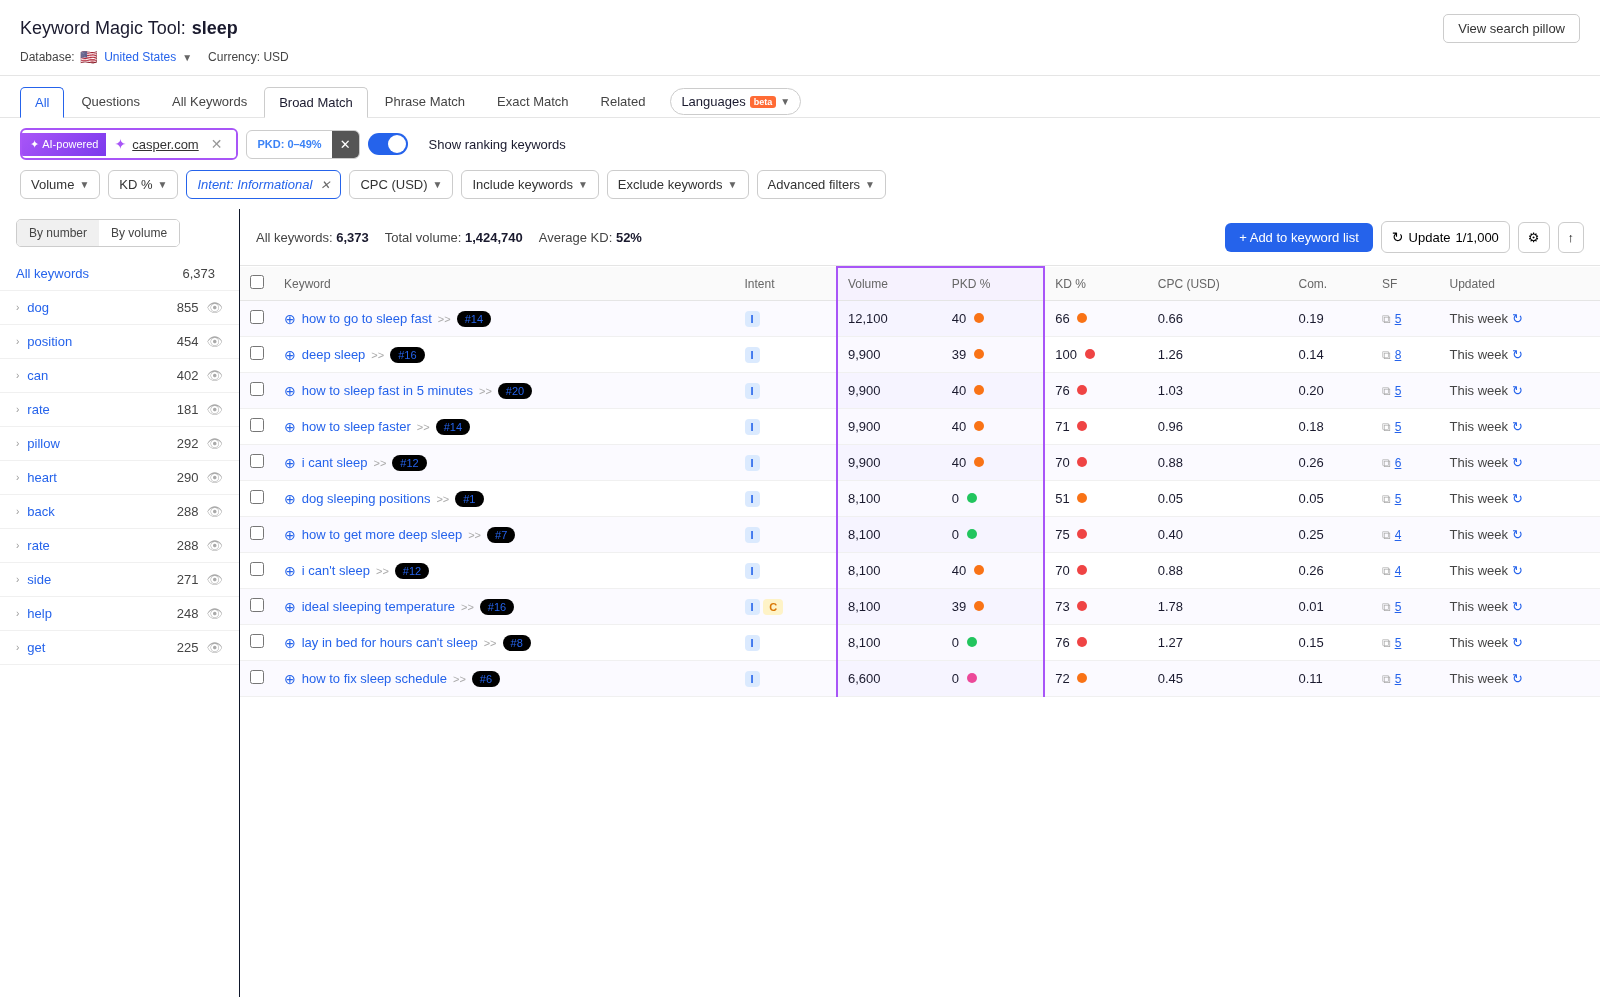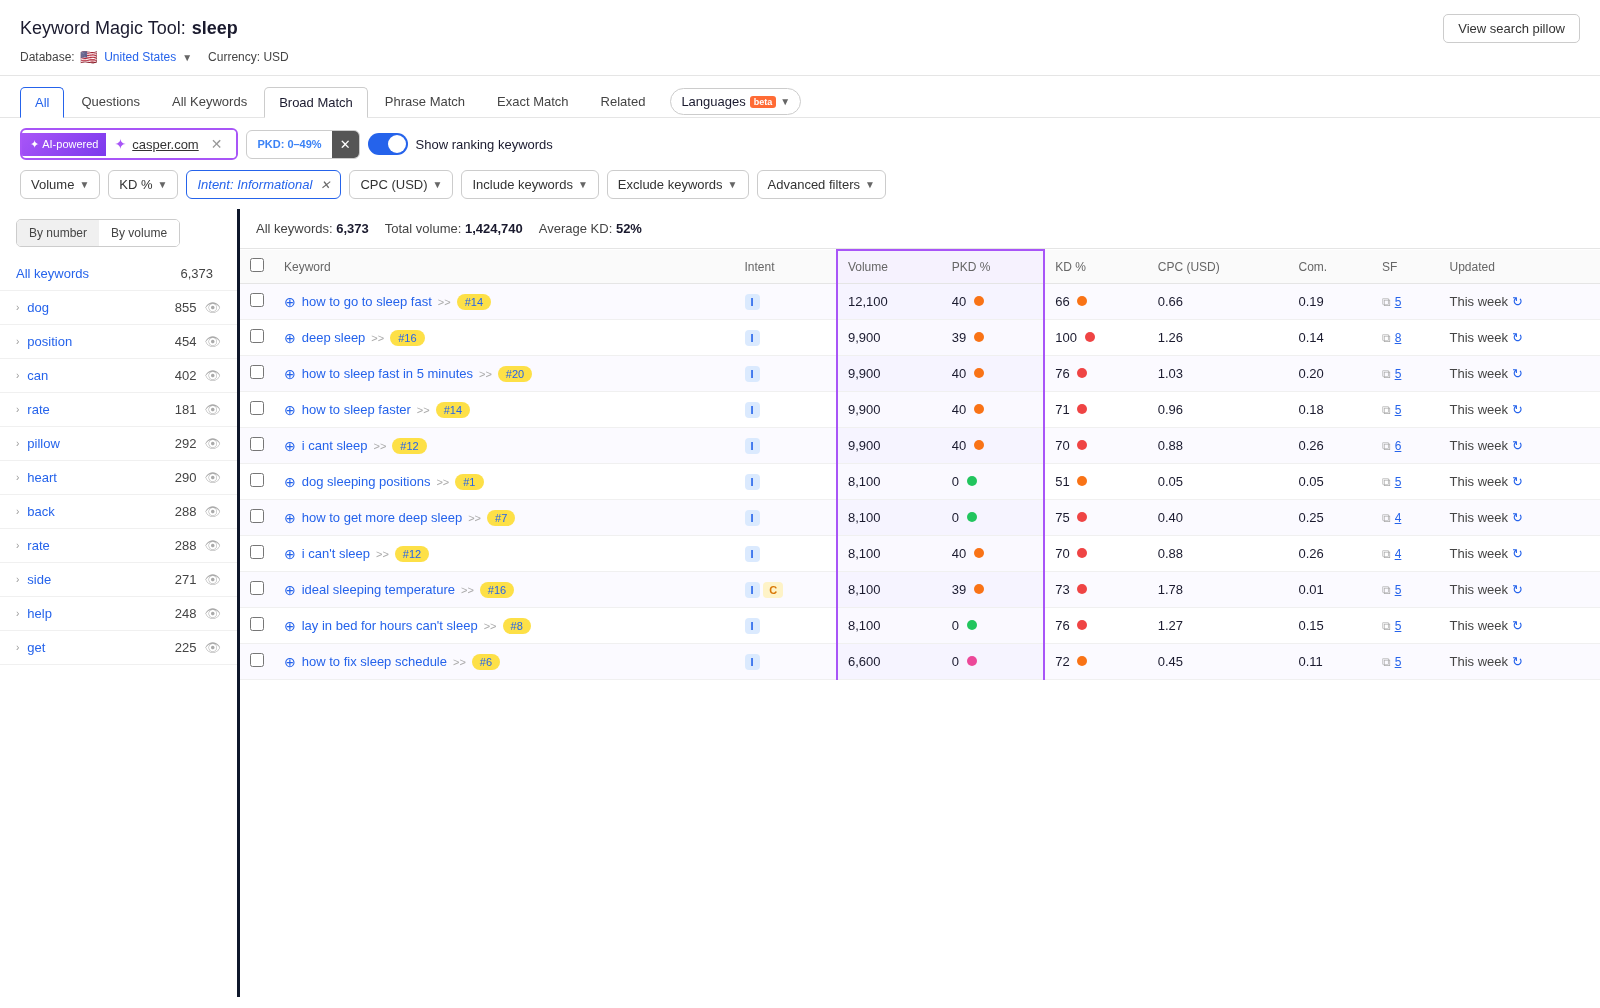--- a/index.html
+++ b/index.html
@@ -25,34 +25,34 @@
     .ai-powered-input { display: flex; align-items: center; border: 2px solid #a855f7; border-radius: 6px; overflow: hidden; }
     .ai-badge { background: linear-gradient(135deg, #a855f7, #7c3aed); color: #fff; font-size: 11px; padding: 5px 8px; white-space: nowrap; display: flex; align-items: center; gap: 3px; }
     .ai-input-inner { display: flex; align-items: center; gap: 6px; padding: 6px 8px; background: #fff; }
     .sparkle { color: #a855f7; font-size: 14px; }
     .clear-btn { background: none; border: none; cursor: pointer; color: #999; padding: 0 6px; font-size: 14px; }
     
     .pkd-filter { display: flex; align-items: center; border: 1px solid #ccc; border-radius: 6px; overflow: hidden; background: #fff; }
     .pkd-label { padding: 6px 10px; font-size: 11px; color: #3b82f6; font-weight: bold; }
     .pkd-clear { background: #555; color: #fff; border: none; cursor: pointer; padding: 6px 8px; font-size: 13px; }
     
-    .toggle-container { display: flex; align-items: center; gap: 8px; }
+    .toggle-container { display: flex; align-items: center; gap: 21px; }
     .toggle { width: 40px; height: 22px; background: #2563eb; border-radius: 11px; position: relative; cursor: pointer; }
     .toggle-thumb { width: 18px; height: 18px; background: #fff; border-radius: 50%; position: absolute; top: 2px; right: 2px; }
     
     .filter-btn { display: flex; align-items: center; gap: 5px; border: 1px solid #ccc; border-radius: 6px; padding: 6px 10px; cursor: pointer; background: #fff; font-size: 13px; color: #333; white-space: nowrap; }
     .filter-btn.active { border-color: #2563eb; color: #2563eb; font-style: italic; }
     .filter-btn .close { color: #666; margin-left: 3px; font-size: 12px; }
     .chevron { font-size: 10px; color: #666; }
     
     .second-filters { padding: 0 20px 10px; display: flex; align-items: center; gap: 8px; flex-wrap: wrap; }
     
     .main-content { display: flex; height: calc(100vh - 220px); min-height: 600px; }
     
-    .sidebar { width: 240px; min-width: 240px; border-right: 3px solid #0f172a; overflow-y: auto; }
+    .sidebar { width: 240px; min-width: 240px; border-right: 1px solid #0f172a; overflow-y: auto; }
     .sidebar-header { padding: 10px 16px; display: flex; justify-content: space-between; align-items: center; }
     .sort-btns { display: flex; gap: 0; border: 1px solid #ccc; border-radius: 5px; overflow: hidden; }
     .sort-btn { padding: 6px 12px; font-size: 12px; cursor: pointer; border: none; background: #fff; color: #444; }
     .sort-btn.active { background: #f0f0f0; font-weight: 500; }
     
     .sidebar-item { display: flex; align-items: center; padding: 9px 16px; cursor: pointer; border-bottom: 1px solid #f0f0f0; }
     .sidebar-chevron { color: #999; font-size: 10px; margin-right: 8px; }
     .sidebar-word { flex: 1; color: #2563eb; font-size: 13px; }
     .sidebar-num { color: #444; font-size: 13px; margin-right: 8px; }
     .eye-icon { color: #aaa; font-size: 13px; }
@@ -69,21 +69,21 @@
     table { width: 100%; border-collapse: collapse; }
     thead th { padding: 8px 10px; text-align: left; font-size: 12px; color: #666; font-weight: 500; border-bottom: 1px solid #e5e5e5; white-space: nowrap; background: #fafafa; position: sticky; top: 0; z-index: 2; }
     thead th.sortable { cursor: pointer; }
     tbody tr { border-bottom: 1px solid #f0f0f0; }
     tbody td { padding: 9px 10px; font-size: 13px; vertical-align: middle; }
     
     .keyword-cell { display: flex; align-items: center; gap: 6px; }
     .kw-plus { color: #2563eb; font-size: 14px; cursor: pointer; }
     .kw-link { color: #2563eb; text-decoration: none; font-size: 13px; }
     .kw-arrow { color: #aaa; font-size: 11px; }
-    .rank-badge { background: #fde047; color: #2563eb; border-radius: 12px; padding: 2px 8px; font-size: 11px; white-space: nowrap; }
+    .rank-badge { background: #000000; color: #2563eb; border-radius: 12px; padding: 2px 8px; font-size: 11px; white-space: nowrap; }
     
     .intent-badge { display: inline-block; background: #dbeafe; color: #2563eb; border-radius: 4px; padding: 2px 6px; font-size: 11px; font-weight: 600; }
     .intent-c { background: #fef3c7; color: #d97706; }
     
     .dot { width: 10px; height: 10px; border-radius: 50%; display: inline-block; margin-left: 4px; }
     .vol-col-header { background: rgba(139, 92, 246, 0.08) !important; border-left: 2px solid #a855f7; border-top: 2px solid #a855f7; }
     .pkd-col-header { background: rgba(139, 92, 246, 0.08) !important; border-right: 2px solid #a855f7; border-top: 2px solid #a855f7; }
     
     .sf-links { display: flex; align-items: center; gap: 4px; }
     .sf-icon { color: #aaa; font-size: 12px; cursor: pointer; }
@@ -282,20 +282,34 @@
         <span class="summary-bold">6,373</span>
       </span>
       <span class="summary-text">
         <span>Total volume:</span>
         <span class="summary-bold">1,424,740</span>
       </span>
       <span class="summary-text">
         <span>Average KD:</span>
         <span class="summary-bold">52%</span>
       </span>
+      <div class="table-actions">
+        <button class="add-btn">+ Add to keyword list</button>
+        <button class="update-btn">
+          <span style="font-size:14px;">↻</span>
+          <span>Update</span>
+          <span>1/1,000</span>
+        </button>
+        <button class="icon-btn">
+          <span>⚙</span>
+        </button>
+        <button class="icon-btn">
+          <span>↑</span>
+        </button>
+      </div>
     </div>
 
     <table>
       <thead>
         <tr>
           <th class="checkbox-cell"><input type="checkbox" style=""></th>
           <th class="sortable">Keyword</th>
           <th class="sortable">Intent</th>
           <th class="sortable vol-col-header" style="border-left:2px solid #a855f7;border-top:2px solid #a855f7;background:rgba(139,92,246,0.08);">Volume</th>
           <th class="sortable pkd-col-header" style="border-right:2px solid #a855f7;border-top:2px solid #a855f7;background:rgba(139,92,246,0.08);">PKD %</th>

